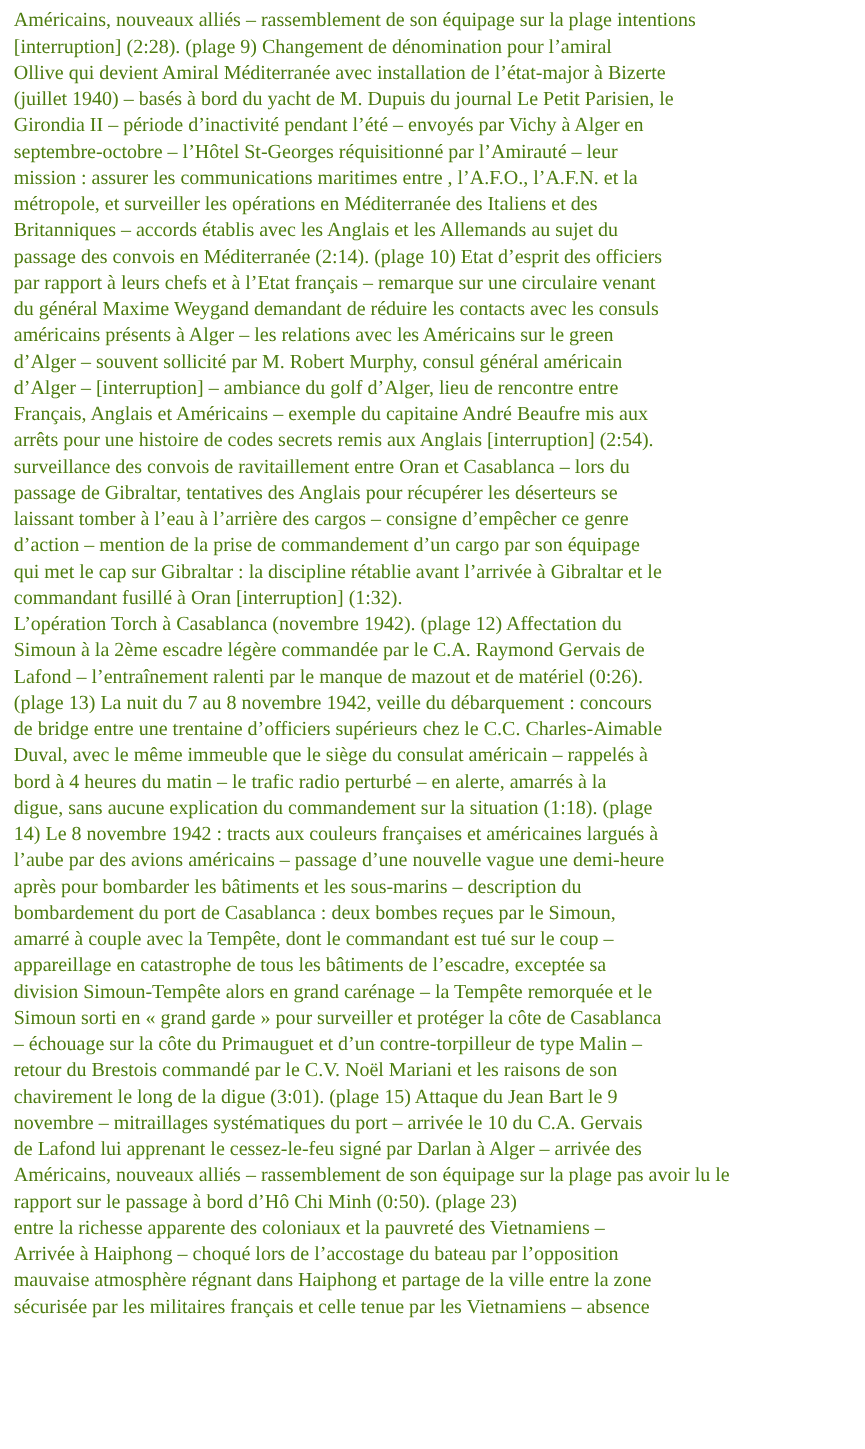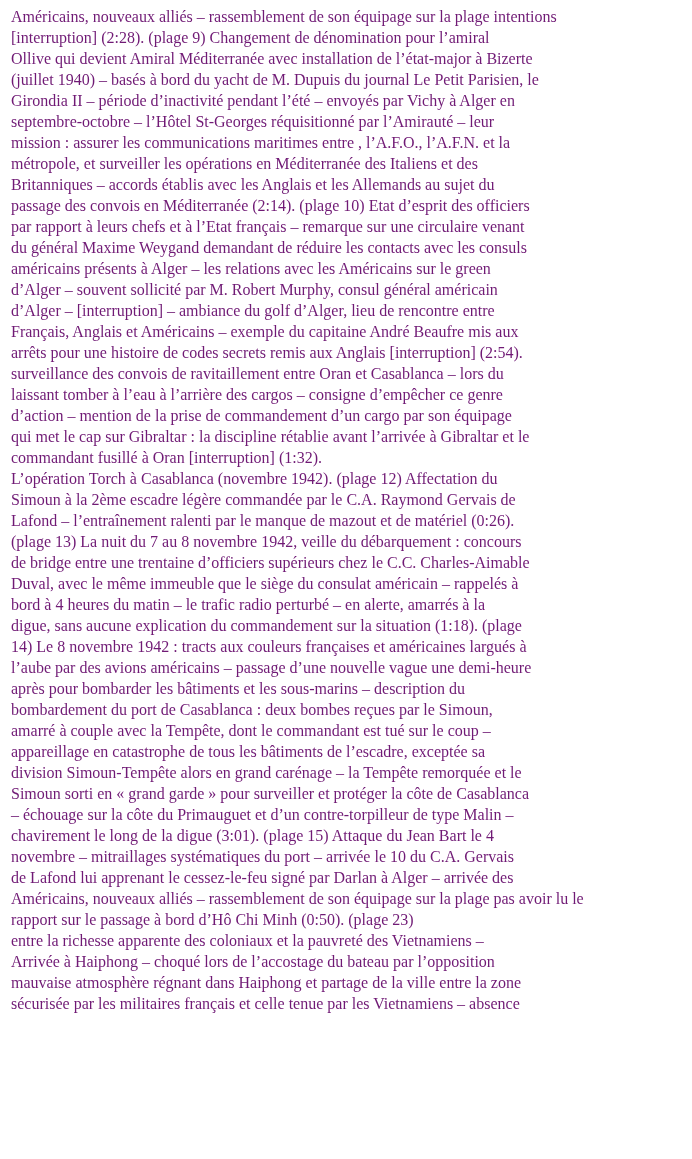--- a/index.html
+++ b/index.html
@@ -29,39 +29,40 @@
     white-space: nowrap;
     height: 21px;
   }
   .line span.it {
   }
 </style>
 </head>
 <body>
 
 <div class="page">
-  <div class="text-block" id="doc-text" style="color: #701a75;">
+  <div class="text-block" id="doc-text" style="color: #4d7c0f;">
       <div class="line"><span>Américains, nouveaux alliés – rassemblement de son équipage sur la plage intentions</span></div>
       <div class="line"><span>[interruption] (2:28). (plage 9) Changement de dénomination pour l’amiral</span></div>
       <div class="line"><span>Ollive qui devient Amiral Méditerranée avec installation de l’état-major à Bizerte</span></div>
       <div class="line"><span>(juillet 1940) – basés à bord du yacht de M. Dupuis du journal </span><span class="it">Le Petit Parisien</span><span>, le</span></div>
       <div class="line"><span class="it">Girondia II</span><span> – période d’inactivité pendant l’été – envoyés par Vichy à Alger en</span></div>
       <div class="line"><span>septembre-octobre – l’Hôtel St-Georges réquisitionné par l’Amirauté – leur</span></div>
       <div class="line"><span>mission : assurer les communications maritimes entre , l’A.F.O., l’A.F.N. et la</span></div>
       <div class="line"><span>métropole, et surveiller les opérations en Méditerranée des Italiens et des</span></div>
       <div class="line"><span>Britanniques – accords établis avec les Anglais et les Allemands au sujet du</span></div>
       <div class="line"><span>passage des convois en Méditerranée (2:14). (plage 10) Etat d’esprit des officiers</span></div>
       <div class="line"><span>par rapport à leurs chefs et à l’Etat français – remarque sur une circulaire venant</span></div>
       <div class="line"><span>du général Maxime Weygand demandant de réduire les contacts avec les consuls</span></div>
       <div class="line"><span>américains présents à Alger – les relations avec les Américains sur le </span><span class="it">green</span></div>
       <div class="line"><span>d’Alger – souvent sollicité par M. Robert Murphy, consul général américain</span></div>
       <div class="line"><span>d’Alger – [interruption] – ambiance du golf d’Alger, lieu de rencontre entre</span></div>
       <div class="line"><span>Français, Anglais et Américains – exemple du capitaine André Beaufre mis aux</span></div>
       <div class="line"><span>arrêts pour une histoire de codes secrets remis aux Anglais [interruption] (2:54).</span></div>
       <div class="line"><span>surveillance des convois de ravitaillement entre Oran et Casablanca – lors du</span></div>
+      <div class="line"><span>passage de Gibraltar, tentatives des Anglais pour récupérer les déserteurs se</span></div>
       <div class="line"><span>laissant tomber à l’eau à l’arrière des cargos – consigne d’empêcher ce genre</span></div>
       <div class="line"><span>d’action – mention de la prise de commandement d’un cargo par son équipage</span></div>
       <div class="line"><span>qui met le cap sur Gibraltar : la discipline rétablie avant l’arrivée à Gibraltar et le</span></div>
       <div class="line"><span>commandant fusillé à Oran [interruption] (1:32).</span></div>
       <div class="line"><span class="it">L’opération</span><span> Torch </span><span class="it">à Casablanca (novembre 1942).</span><span> (plage 12) Affectation du</span></div>
       <div class="line"><span class="it">Simoun</span><span> à la 2ème escadre légère commandée par le C.A. Raymond Gervais de</span></div>
       <div class="line"><span>Lafond – l’entraînement ralenti par le manque de mazout et de matériel (0:26).</span></div>
       <div class="line"><span>(plage 13) La nuit du 7 au 8 novembre 1942, veille du débarquement : concours</span></div>
       <div class="line"><span>de bridge entre une trentaine d’officiers supérieurs chez le C.C. Charles-Aimable</span></div>
       <div class="line"><span>Duval, avec le même immeuble que le siège du consulat américain – rappelés à</span></div>
@@ -69,21 +70,22 @@
       <div class="line"><span>digue, sans aucune explication du commandement sur la situation (1:18). (plage</span></div>
       <div class="line"><span>14) Le 8 novembre 1942 : tracts aux couleurs françaises et américaines largués à</span></div>
       <div class="line"><span>l’aube par des avions américains – passage d’une nouvelle vague une demi-heure</span></div>
       <div class="line"><span>après pour bombarder les bâtiments et les sous-marins – description du</span></div>
       <div class="line"><span>bombardement du port de Casablanca : deux bombes reçues par le </span><span class="it">Simoun,</span></div>
       <div class="line"><span>amarré à couple avec la </span><span class="it">Tempête,</span><span> dont le commandant est tué sur le coup –</span></div>
       <div class="line"><span>appareillage en catastrophe de tous les bâtiments de l’escadre, exceptée sa</span></div>
       <div class="line"><span>division </span><span class="it">Simoun-Tempête</span><span> alors en grand carénage – la </span><span class="it">Tempête</span><span> remorquée et le</span></div>
       <div class="line"><span class="it">Simoun</span><span> sorti en « grand garde » pour surveiller et protéger la côte de Casablanca</span></div>
       <div class="line"><span>– échouage sur la côte du </span><span class="it">Primauguet</span><span> et d’un contre-torpilleur de type </span><span class="it">Malin</span><span> –</span></div>
-      <div class="line"><span>chavirement le long de la digue (3:01). (plage 15) Attaque du </span><span class="it">Jean Bart</span><span> le 4</span></div>
+      <div class="line"><span>retour du </span><span class="it">Brestois</span><span> commandé par le C.V. Noël Mariani et les raisons de son</span></div>
+      <div class="line"><span>chavirement le long de la digue (3:01). (plage 15) Attaque du </span><span class="it">Jean Bart</span><span> le 9</span></div>
       <div class="line"><span>novembre – mitraillages systématiques du port – arrivée le 10 du C.A. Gervais</span></div>
       <div class="line"><span>de Lafond lui apprenant le cessez-le-feu signé par Darlan à Alger – arrivée des</span></div>
       <div class="line"><span>Américains, nouveaux alliés – rassemblement de son équipage sur la plage pas avoir lu le</span></div>
       <div class="line"><span>rapport sur le passage à bord d’Hô Chi Minh (0:50). (plage 23)</span></div>
       <div class="line"><span>entre la richesse apparente des coloniaux et la pauvreté des Vietnamiens –</span></div>
       <div class="line"><span>Arrivée à Haiphong – choqué lors de l’accostage du bateau par l’opposition</span></div>
       <div class="line"><span>mauvaise atmosphère régnant dans Haiphong et partage de la ville entre la zone</span></div>
       <div class="line"><span>sécurisée par les militaires français et celle tenue par les Vietnamiens – absence</span></div>
     </div>
 </div>

